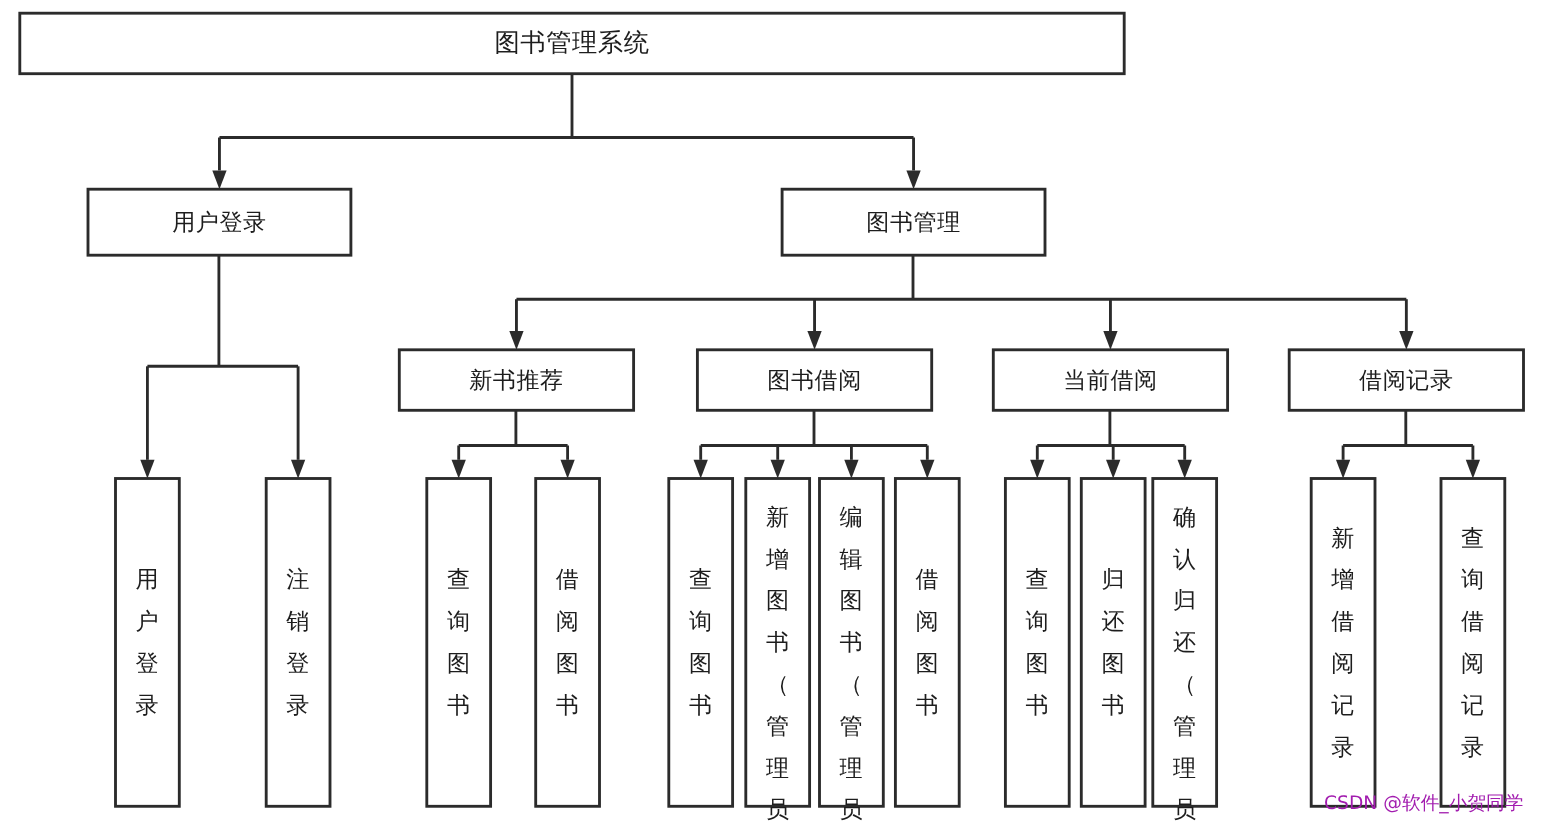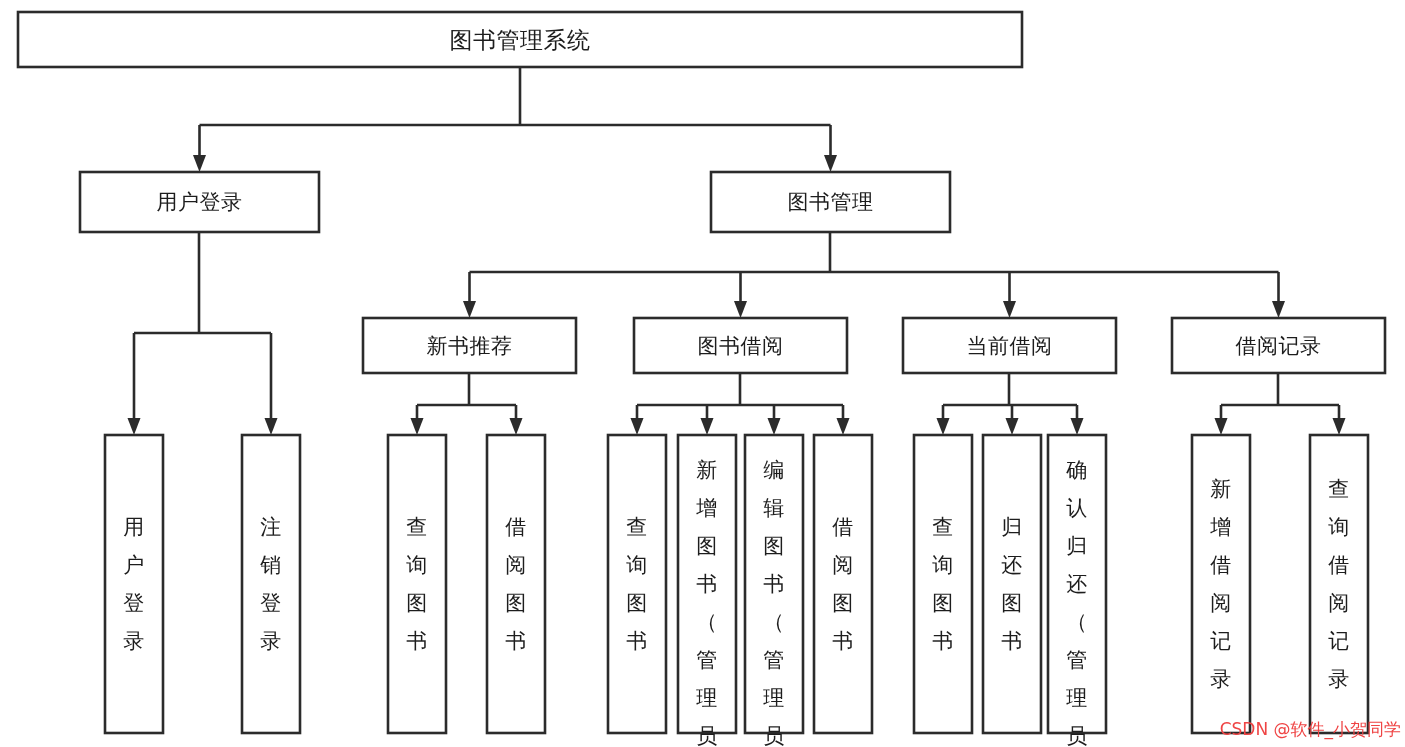--- a/index.html
+++ b/index.html
@@ -58,25 +58,25 @@
     font-size: 21px;
     text-anchor: middle;
     dominant-baseline: central;
     letter-spacing: 0.5px;
   }
   .title-label {
     font-size: 23px;
   }
   .watermark-text {
     position: absolute;
-    right: 4px;
+    right: 20px;
     bottom: 6px;
     font-family: "DejaVu Sans", "Liberation Sans", sans-serif;
     font-size: 17px;
-    color: #ef4444;
+    color: #a21caf;
     white-space: nowrap;
     user-select: none;
     text-align: right;
   }
 </style>
 </head>
 <body>
 
 <div id="diagram-root">
   <svg class="diagram-canvas" id="diagram-svg" viewBox="0 0 1405 747" xmlns="http://www.w3.org/2000/svg">

